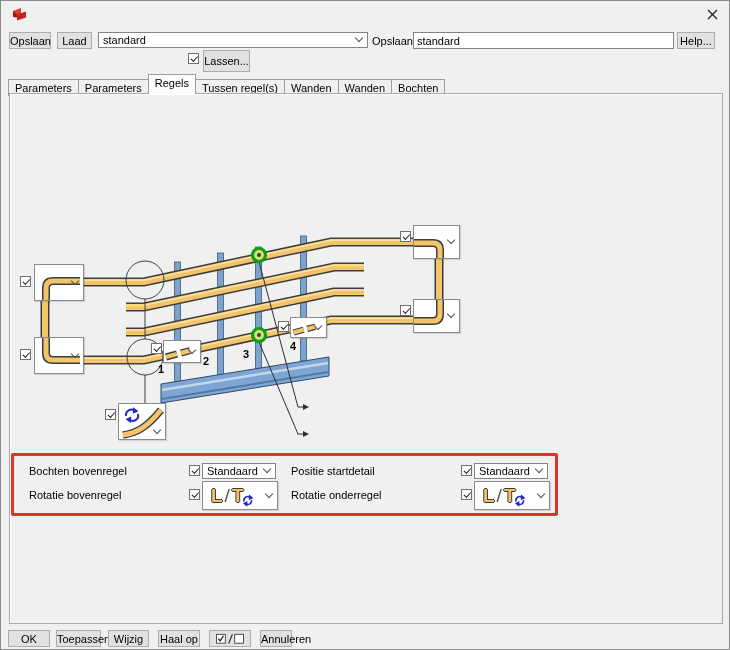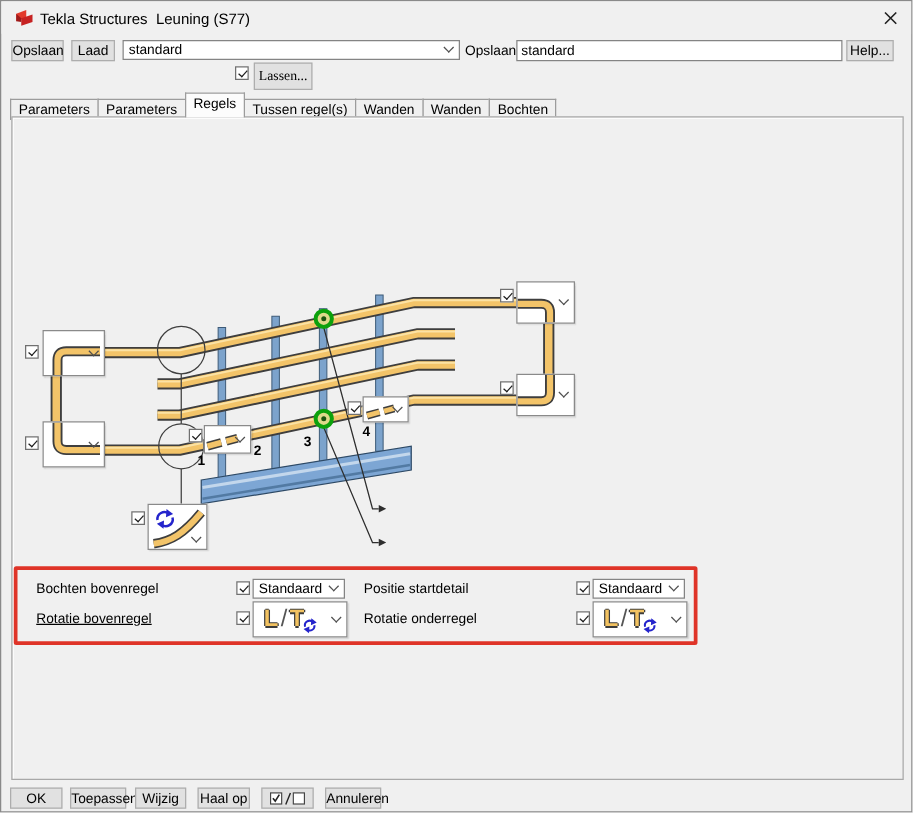--- a/index.html
+++ b/index.html
@@ -46,39 +46,38 @@
 <body>
 
 <div class="window">
 
   <div class="titlebar">
     <svg class="logo" viewBox="0 0 16 15">
       <polygon points="1,4 9,1 9,7 1,10" fill="#e23a2c"></polygon>
       <polygon points="5,7.5 14,4.5 14,10.5 5,13.5" fill="#c62222"></polygon>
       <polygon points="1,4 5,7.5 5,10.5 1,10" fill="#9e1a1a"></polygon>
     </svg>
-    <span class="title-text">Tekla Structures  Leuning (S77)</span>
     <div class="close-btn">
       <svg width="11" height="11" viewBox="0 0 11 11">
         <path d="M1,1 L10,10 M10,1 L1,10" stroke="#222" stroke-width="1.3"></path>
       </svg>
     </div>
   </div>
 
   <button class="btn" style="left:8px;top:31px;width:42px;height:17px;">Opslaan</button>
   <button class="btn" style="left:56px;top:31px;width:35px;height:17px;">Laad</button>
   <div class="combo" style="left:97px;top:31px;width:270px;">
     <span>standard</span>
     <span class="chev"></span>
   </div>
   <span class="lbl" style="left:371px;top:34px;">Opslaan al</span>
   <input class="fld" style="left: 412px; top: 31px; width: 261px; height: 17px;" value="standard">
   <button class="btn" style="left:676px;top:31px;width:38px;height:17px;">Help...</button>
   <span class="cb" style="left:187px;top:52px;"></span>
-  <button class="btn" style="left:202px;top:49px;width:47px;height:22px;font-family:Liberation Serif, serif;">Lassen...</button>
+  <button class="btn" style="left:202px;top:49px;width:47px;height:22px;">Lassen...</button>
 
   <div class="tabs">
     <span class="tab">Parameters</span><span class="tab">Parameters</span><span class="tab active">Regels</span><span class="tab">Tussen regel(s)</span><span class="tab">Wanden</span><span class="tab">Wanden</span><span class="tab">Bochten</span>
   </div>
 
   <div class="tabpage"></div>
 
   <span class="hdr" style="left:104px;top:98px;">t</span>
   <span class="hdr" style="left:135px;top:98px;">b</span>
   <span class="hdr" style="left:165px;top:98px;">h</span>
@@ -352,21 +351,21 @@
     <span class="chev"></span>
   </div>
 
   <span class="lbl" style="left:290px;top:464px;z-index:3;">Positie startdetail</span>
   <span class="cb" style="left:460px;top:464px;z-index:3;"></span>
   <div class="combo" style="left:473px;top:462px;width:74px;z-index:3;">
     <span>Standaard</span>
     <span class="chev"></span>
   </div>
 
-  <span class="lbl" style="left:28px;top:488px;z-index:3;text-decoration:underline;">Rotatie bovenregel</span>
+  <span class="lbl" style="left:28px;top:488px;z-index:3;">Rotatie bovenregel</span>
   <span class="cb" style="left:188px;top:488px;z-index:3;"></span>
   <div class="imgdrop" style="left:201px;top:480px;width:76px;height:29px;z-index:3;display:flex;align-items:center;padding-left:8px;">
     <span class="lt-letter">L</span>
     <span class="lt-slash">/</span>
     <span class="lt-letter">T</span>
     <svg width="13" height="13" viewBox="0 0 21 21" style="margin:10px 0 0 -3px;">
       <path d="M5,12 A6,6 0 0 1 15,6" fill="none" stroke="#2424cc" stroke-width="2.6"></path>
       <polygon points="13,1 20,6.5 12.5,10" fill="#2424cc"></polygon>
       <path d="M17,10 A6,6 0 0 1 8,16" fill="none" stroke="#2424cc" stroke-width="2.6"></path>
       <polygon points="10,20.5 3,15 10.5,11.5" fill="#2424cc"></polygon>
@@ -394,15 +393,15 @@
   <button class="btn" style="left:107px;top:629px;width:41px;height:17px;">Wijzig</button>
   <button class="btn" style="left:157px;top:629px;width:42px;height:17px;">Haal op</button>
   <button class="btn" style="left:208px;top:629px;width:42px;height:17px;">
     <svg width="28" height="12" viewBox="0 0 30 12" style="margin:0 auto;">
       <rect x="0.5" y="1" width="9.5" height="9.5" fill="#fff" stroke="#444"></rect>
       <polyline points="2.5,5.5 4.5,8 8,2.5" fill="none" stroke="#222" stroke-width="1.4"></polyline>
       <line x1="13.5" y1="11" x2="17.5" y2="1" stroke="#222" stroke-width="1.2"></line>
       <rect x="20" y="1" width="9.5" height="9.5" fill="#fff" stroke="#444"></rect>
     </svg>
   </button>
-  <button class="btn" style="left:259px;top:629px;width:45px;height:17px;text-align:center;">Annuleren</button>
+  <button class="btn" style="left:259px;top:629px;width:32px;height:17px;text-align:center;">Annuleren</button>
 
 </div>
 
 </body></html>

